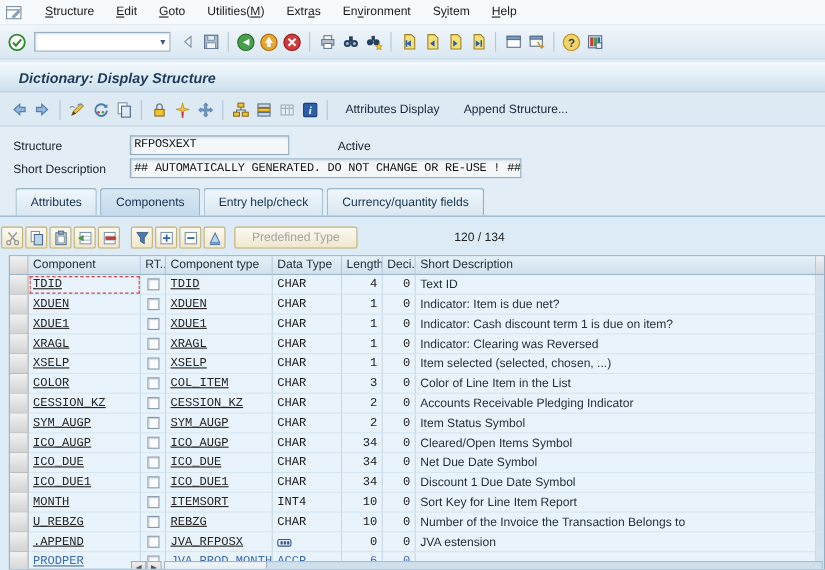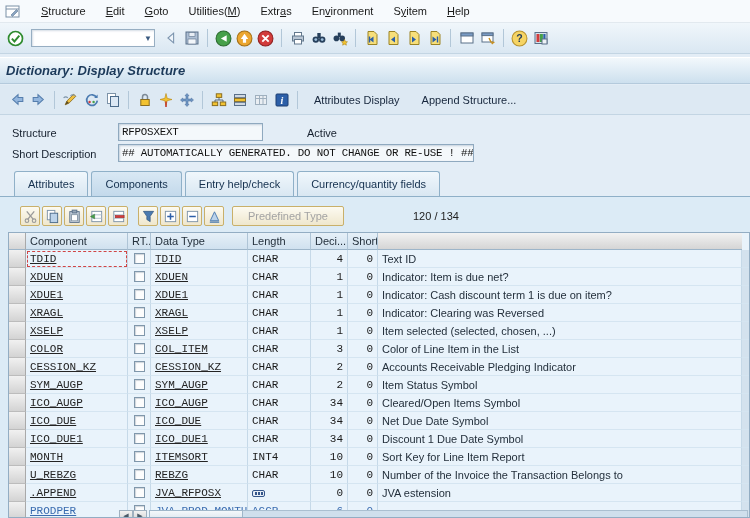--- a/index.html
+++ b/index.html
@@ -13,41 +13,41 @@
   .session-icon { width:18px; height:16px; margin-right:8px; display:flex; align-items:center; }
 
   
   .stdbar { position:absolute; top:23px; left:0; right:0; height:31px; background:linear-gradient(#f0f6fb,#dae7f2); border-bottom:1px solid #c3d5e3; display:flex; align-items:center; padding-left:6px; gap:2px; }
   .icon { width:19px; height:19px; display:flex; align-items:center; justify-content:center; flex:0 0 auto; }
   .tb-sep { width:1px; height:18px; background:#b2c7d8; margin:0 4px; flex:0 0 auto; }
   .cmd-field { width:124px; height:18px; margin:0 4px; background:#fff; border:1px solid #97aec2; box-shadow:inset 1px 1px 2px rgba(90,120,150,.25); display:flex; align-items:center; justify-content:flex-end; padding-right:2px; }
   .cmd-field .caret { font-size:8px; color:#3a5a80; }
 
   
-  .titlebar { position:absolute; top:57px; left:0; right:0; height:27px; background:linear-gradient(#f2f8fc,#cde0ee); border-top:1px solid #ffffff; border-bottom:1px solid #b4cadc; display:flex; align-items:center; padding-left:6px; }
+  .titlebar { position:absolute; top:57px; left:0; right:0; height:27px; background:linear-gradient(#f2f8fc,#cde0ee); border-top:1px solid #ffffff; border-bottom:1px solid #b4cadc; display:flex; align-items:center; padding-left:17px; }
   .titlebar .title { font-size:13px; font-weight:bold; font-style:italic; color:#1c3a5a; }
 
   
   .appbar { position:absolute; top:85px; left:0; right:0; height:30px; background:#dde9f3; border-bottom:1px solid #c3d5e3; display:flex; align-items:center; padding-left:8px; gap:2px; }
   .tb-text { padding:3px 10px; color:#16263c; cursor:default; }
 
   
   .fieldzone { position:absolute; top:116px; left:0; right:0; height:58px; background:#e3edf6; }
   .f-label { position:absolute; left:12px; color:#16202e; }
   .f-input { position:absolute; left:118px; height:18px; background:#f4f8fb; border:1px solid #8fa9bf; box-shadow:inset 1px 1px 2px rgba(90,120,150,.3); font-family:"Liberation Mono","DejaVu Sans Mono",monospace; font-size:10.8px; letter-spacing:-0.2px; display:flex; align-items:center; padding:0 3px; white-space:nowrap; overflow:hidden; color:#111; }
   .f-status { position:absolute; left:307px; color:#16202e; }
 
   
   .tabstrip { position:absolute; top:175px; left:0; right:0; height:21px; display:flex; align-items:flex-end; padding-left:14px; }
   .tab { height:19px; margin-right:3px; padding:12px 13px; display:flex; align-items:center; background:linear-gradient(#f0f7fc,#d9e7f2); border:1px solid #8fb0c8; border-bottom:none; border-radius:3px 3px 0 0; color:#14304e; position:relative; z-index:1; cursor:default; }
   .tab.active { height:21px; background:linear-gradient(#d9e8f4,#c3d9eb); z-index:3; }
   .tabpanel { position:absolute; top:196px; left:0; right:0; bottom:0; background:#dcebf6; border-top:1px solid #8fb0c8; z-index:2; }
 
   
-  .comp-toolbar { position:absolute; top:206px; left:20px; display:flex; gap:2px; z-index:4; }
+  .comp-toolbar { position:absolute; top:206px; left:1px; display:flex; gap:2px; z-index:4; }
   .chip { width:20px; height:20px; border:1px solid #c9b06a; border-radius:2px; background:linear-gradient(#fcfaf1,#efe7cd); display:flex; align-items:center; justify-content:center; flex:0 0 auto; }
   .chip-gap { width:6px; }
   .predef-btn { height:20px; margin-left:6px; padding:0 15px; border:1px solid #c9b06a; border-radius:2px; background:linear-gradient(#fcfaf1,#efe7cd); color:#a3a3a3; display:flex; align-items:center; }
   .pos-counter { position:absolute; top:210px; left:413px; width:60px; color:#222; z-index:4; }
 
   
   .tablewrap { position:absolute; top:232px; left:8px; width:742px; height:286px; border:1px solid #93adc3; background:#e9f3fb; overflow:hidden; z-index:4; }
   .thead, .trow { display:grid; grid-template-columns:17px 102px 23px 97px 63px 37px 30px 364px 9px; }
   .thead { height:17px; }
   .thead .hcell { background:linear-gradient(#e6f0f8,#d0e1ef); border-right:1px solid #aec4d6; border-bottom:1px solid #9db5c9; padding:2px 3px 0 4px; color:#24303c; white-space:nowrap; overflow:hidden; }
@@ -386,20 +386,21 @@
   </span>
   <span class="predef-btn">Predefined Type</span>
 </div>
 <span class="pos-counter">120 / 134</span>
 
 <div class="tablewrap">
   <div class="thead">
     <div class="hsel"></div>
     <div class="hcell">Component</div>
     <div class="hcell">RT...</div>
+    <div class="hcell">Component type</div>
     <div class="hcell">Data Type</div>
     <div class="hcell">Length</div>
     <div class="hcell">Deci...</div>
     <div class="hcell">Short Description</div>
     <div class="hcell" style="padding:0;background:linear-gradient(#f2f2f2,#d5d5d5);border-right:none;"></div>
   </div>
   <div>
   <div class="trow">
     <div class="cell sel"></div>
     <div class="cell comp focused">

